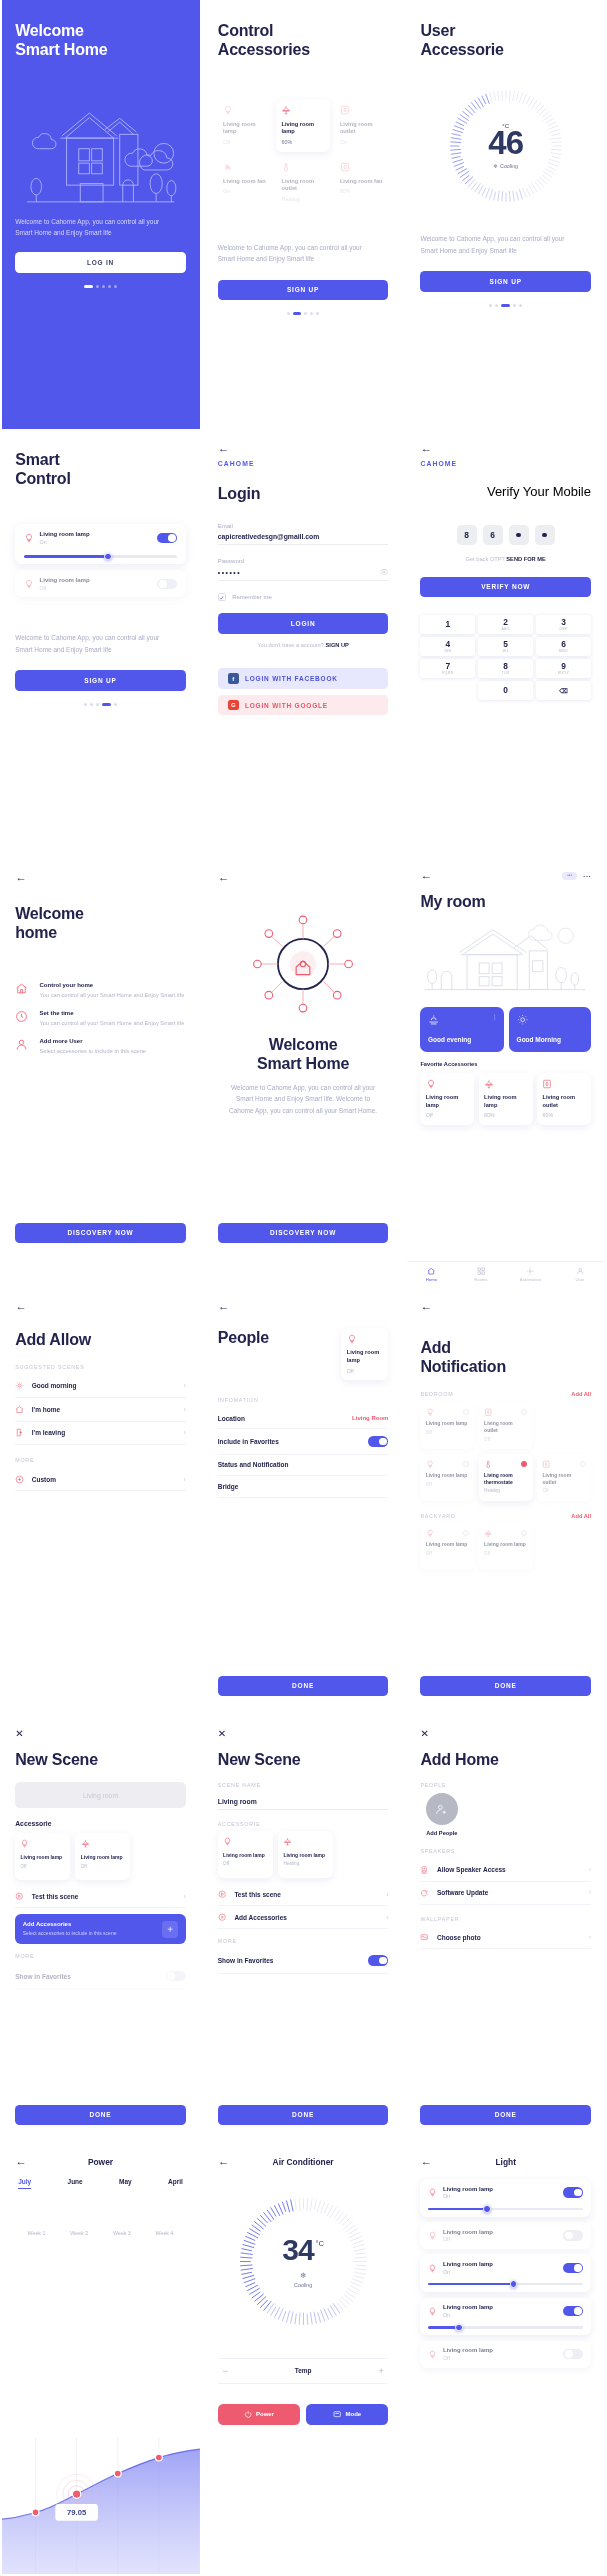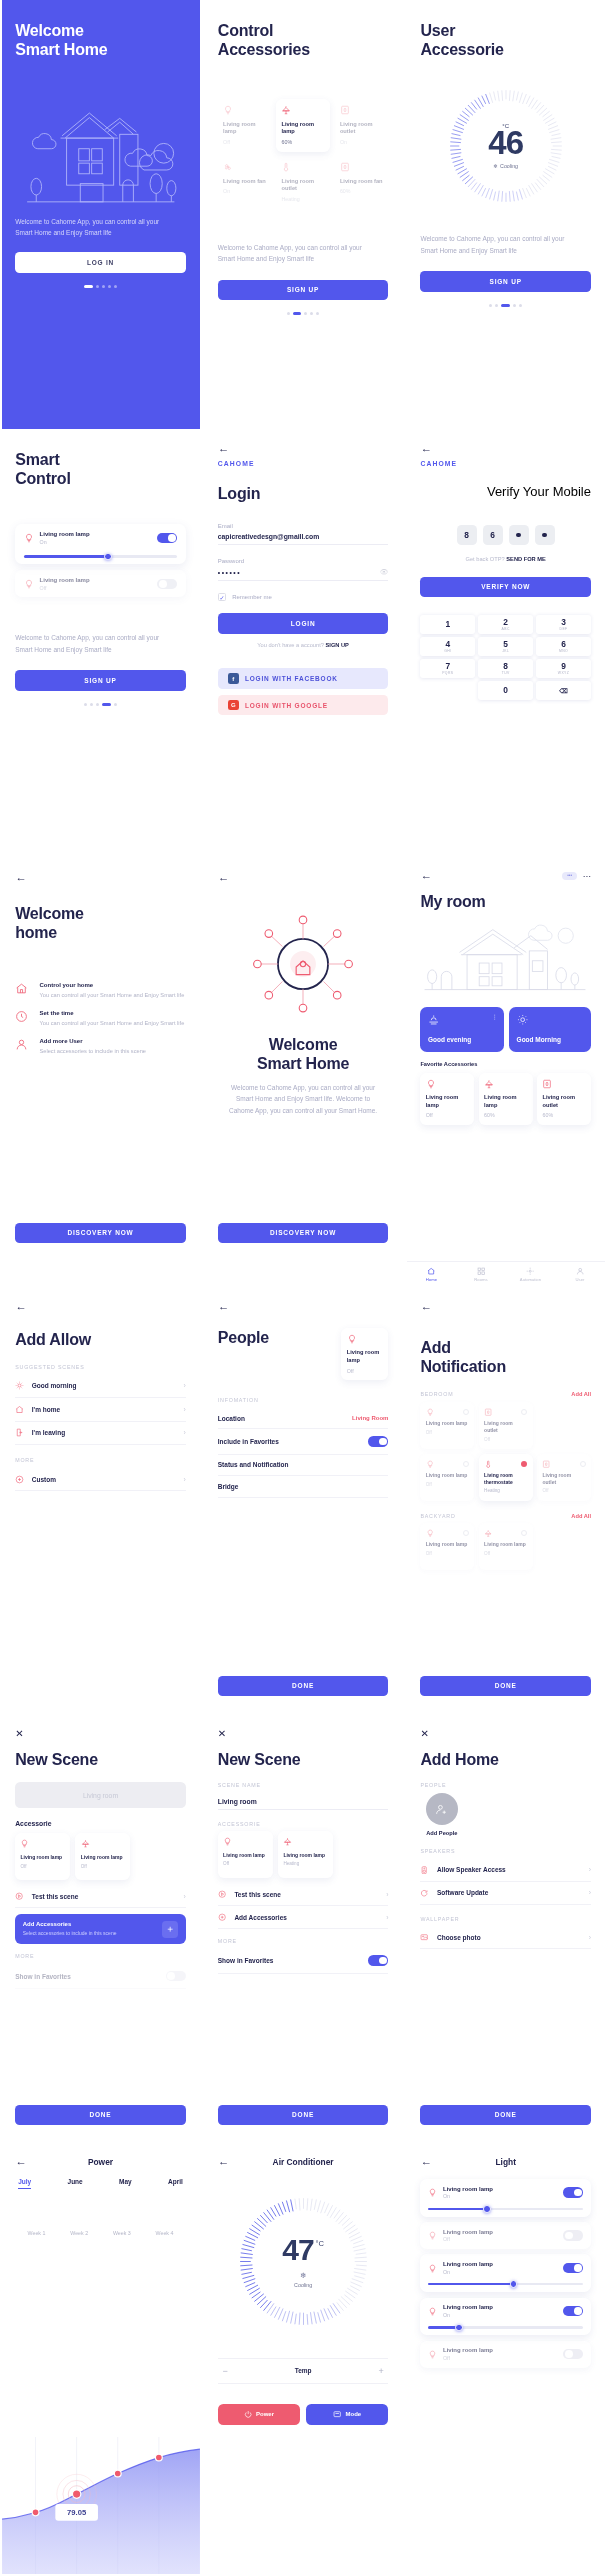--- a/index.html
+++ b/index.html
@@ -1342,21 +1342,21 @@
           <line x1="53.71557743428161" y1="24.623805148638503" x2="46.81460186831433" y2="11.305526872602869" stroke="#6a70ea" stroke-width="1.2" stroke-linecap="round"></line>
           <line x1="57.90872589045561" y1="22.629631497629184" x2="51.93270954276199" y2="8.871461975047382" stroke="#6a70ea" stroke-width="1.2" stroke-linecap="round"></line>
           <line x1="61.55842714803096" y1="19.04173545168257" x2="57.20499218980813" y2="6.7923434641379" stroke="#6a70ea" stroke-width="1.2" stroke-linecap="round"></line>
           <line x1="66.65381956132235" y1="19.521624460349656" x2="62.60686799396698" y2="5.077865150132666" stroke="#6a70ea" stroke-width="1.2" stroke-linecap="round"></line>
           <line x1="71.16499111242085" y1="18.42228203760206" x2="68.11315091663133" y2="3.736020722367215" stroke="#6a70ea" stroke-width="1.2" stroke-linecap="round"></line>
           <line x1="75.46833456326276" y1="15.651983777456849" x2="73.69816812501156" y2="2.7730664789845463" stroke="#e6e7f2" stroke-width="1.2" stroke-linecap="round"></line>
           <line x1="80.35951589120235" y1="17.158523695043343" x2="79.33587969073228" y2="2.193492157185247" stroke="#e6e7f2" stroke-width="1.2" stroke-linecap="round"></line>
         </svg>
       <div class="center">
         <div style="display:flex;align-items:flex-start;gap:1.5px">
-          <span class="bignum" style="font-size:30px">47</span>
+          <span class="bignum" style="font-size:30px">34</span>
           <span style="font-size:7.6px;color:#39406b;margin-top:4.6px">°C</span>
         </div>
         <div class="coolrow" style="margin-top:6px;flex-direction:column;gap:2.3px">
           <span style="font-size:7.6px;color:#7a7ea0">❄</span>
           <span>Cooling</span>
         </div>
       </div>
     </div>
 
     <div class="between" style="margin-top:32px;border-top:0.8px solid #f0f0f6;border-bottom:0.8px solid #f0f0f6;padding:6.8px 4.6px">

